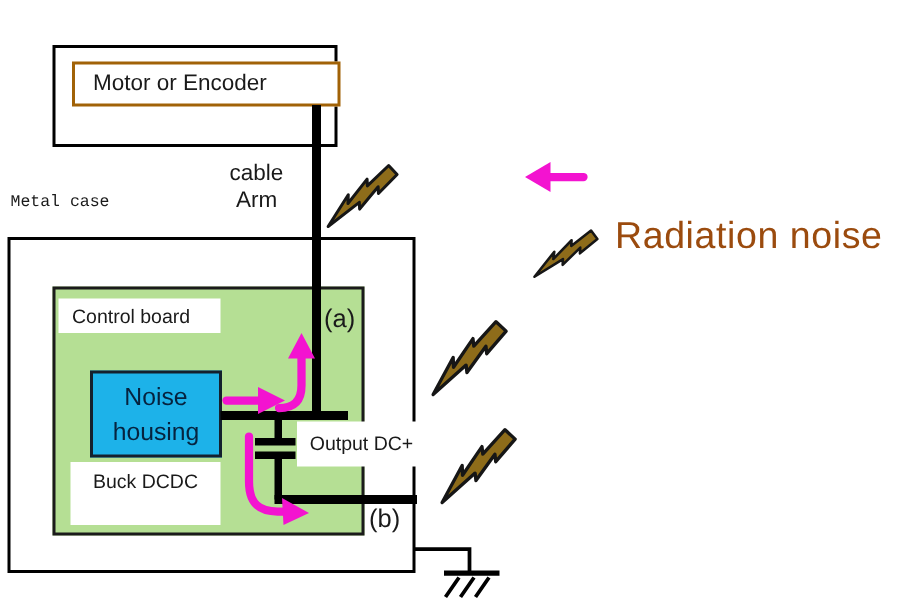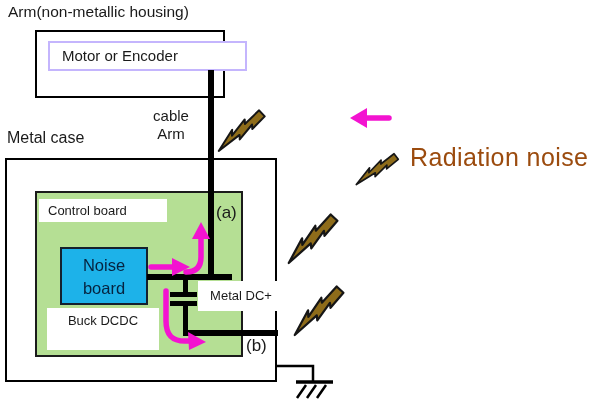--- a/index.html
+++ b/index.html
@@ -6,32 +6,32 @@
   .stage{
     position:relative;width:600px;height:400px;background:#fff;overflow:hidden;
     font-family:"Liberation Sans", sans-serif;color:#1a1a1a;
   }
   .abs{position:absolute;}
   .lbl{white-space:nowrap;}
 
   
   .title{left:8px;top:3px;font-size:15.5px;}
   .arm-box{left:35px;top:30px;width:190px;height:68px;border:2.5px solid #000;background:#fff;box-sizing:border-box;}
-  .motor-box{left:48px;top:41px;width:199px;height:30px;border:2px solid #c4b5fd;background:#fff;box-sizing:border-box;
+  .motor-box{left:48px;top:41px;width:179px;height:30px;border:2px solid #a16207;background:#fff;box-sizing:border-box;
              font-size:15px;line-height:26px;padding-left:12px;}
   .cable-line{left:208px;top:70px;width:6px;height:209px;background:#000;}
   .cable-label{left:140px;top:107px;width:62px;text-align:center;font-size:15px;line-height:17.5px;}
 
   
-  .metal-label{left:7px;top:129px;font-size:16px;}
+  .metal-label{left:7px;top:129px;font-size:11px;font-family:Liberation Mono, monospace;}
   .metal-box{left:5px;top:158px;width:272px;height:224px;border:2.5px solid #000;background:#fff;box-sizing:border-box;}
   .green-area{left:35px;top:191px;width:208px;height:166px;border:2px solid #1b1b1b;box-sizing:border-box;
               background:var(--board-green,#b5df94);}
-  .cb-label{left:39px;top:199px;width:128px;height:23px;background:#fff;font-size:13px;line-height:23px;padding-left:9px;box-sizing:border-box;}
-  .buck-label{left:47px;top:308px;width:112px;height:42px;background:#fff;font-size:13px;line-height:17px;
+  .cb-label{left:39px;top:199px;width:108px;height:23px;background:#fff;font-size:13px;line-height:23px;padding-left:9px;box-sizing:border-box;}
+  .buck-label{left:47px;top:308px;width:100px;height:42px;background:#fff;font-size:13px;line-height:17px;
               text-align:center;padding-top:4px;box-sizing:border-box;}
   .noise-box{left:60px;top:247px;width:88px;height:58px;background:var(--noise-blue,#1db2e9);
              border:2px solid #14202e;box-sizing:border-box;text-align:center;
              font-size:16.5px;line-height:23px;padding-top:5px;color:#06233f;}
 
   
   .rail-top{left:147px;top:274px;width:85px;height:5.5px;background:#000;}
   .cap-stub-top{left:182.5px;top:278px;width:5px;height:15px;background:#000;}
   .cap-plate1{left:170px;top:292px;width:27px;height:5px;background:#000;}
   .cap-plate2{left:170px;top:301px;width:27px;height:5px;background:#000;}
@@ -52,55 +52,54 @@
   .mg-stroke{stroke:var(--magenta,#f313d0);stroke-width:5.5;fill:none;stroke-linecap:round;}
   .mg-fill{fill:var(--magenta,#f313d0);}
   .bolt{fill:var(--bolt-fill,#8e6c1a);stroke:#161616;stroke-width:2;stroke-linejoin:round;}
   .gnd{stroke:#000;fill:none;}
 </style>
 </head>
 <body>
 
 <div class="stage">
 
-  <div class="abs title lbl">Arm(non-metallic housing)</div>
   <div class="abs arm-box"></div>
   <div class="abs motor-box lbl">
     <span>Motor or Encoder</span>
   </div>
 
   <div class="abs metal-label lbl">Metal case</div>
   <div class="abs metal-box"></div>
   <div class="abs green-area"></div>
   <div class="abs cb-label lbl">
     <span>Control board</span>
   </div>
   <div class="abs buck-label">
     <div>Buck DCDC</div>
   </div>
   <div class="abs noise-box">
     <div>Noise</div>
-    <div>board</div>
+    <div>housing</div>
   </div>
 
   <div class="abs cable-line"></div>
   <div class="abs cable-label">
     <div>cable</div>
     <div>Arm</div>
   </div>
 
   <div class="abs rail-top"></div>
   <div class="abs cap-stub-top"></div>
   <div class="abs cap-plate1"></div>
   <div class="abs cap-plate2"></div>
   <div class="abs cap-stub-bot"></div>
   <div class="abs rail-bot"></div>
 
   <div class="abs outdc lbl">
-    <span>Metal DC+</span>
+    <span>Output DC+</span>
   </div>
   <div class="abs pt-a lbl">(a)</div>
   <div class="abs pt-b lbl">(b)</div>
 
   <svg class="abs overlay" viewBox="0 0 600 400">
     <defs>
       <polygon id="boltShape" points="0,16 22,4 19,9 38,1 36,5 55,0 57,8 40,13 42,9 24,16 26,12"></polygon>
     </defs>
 
     <g>

